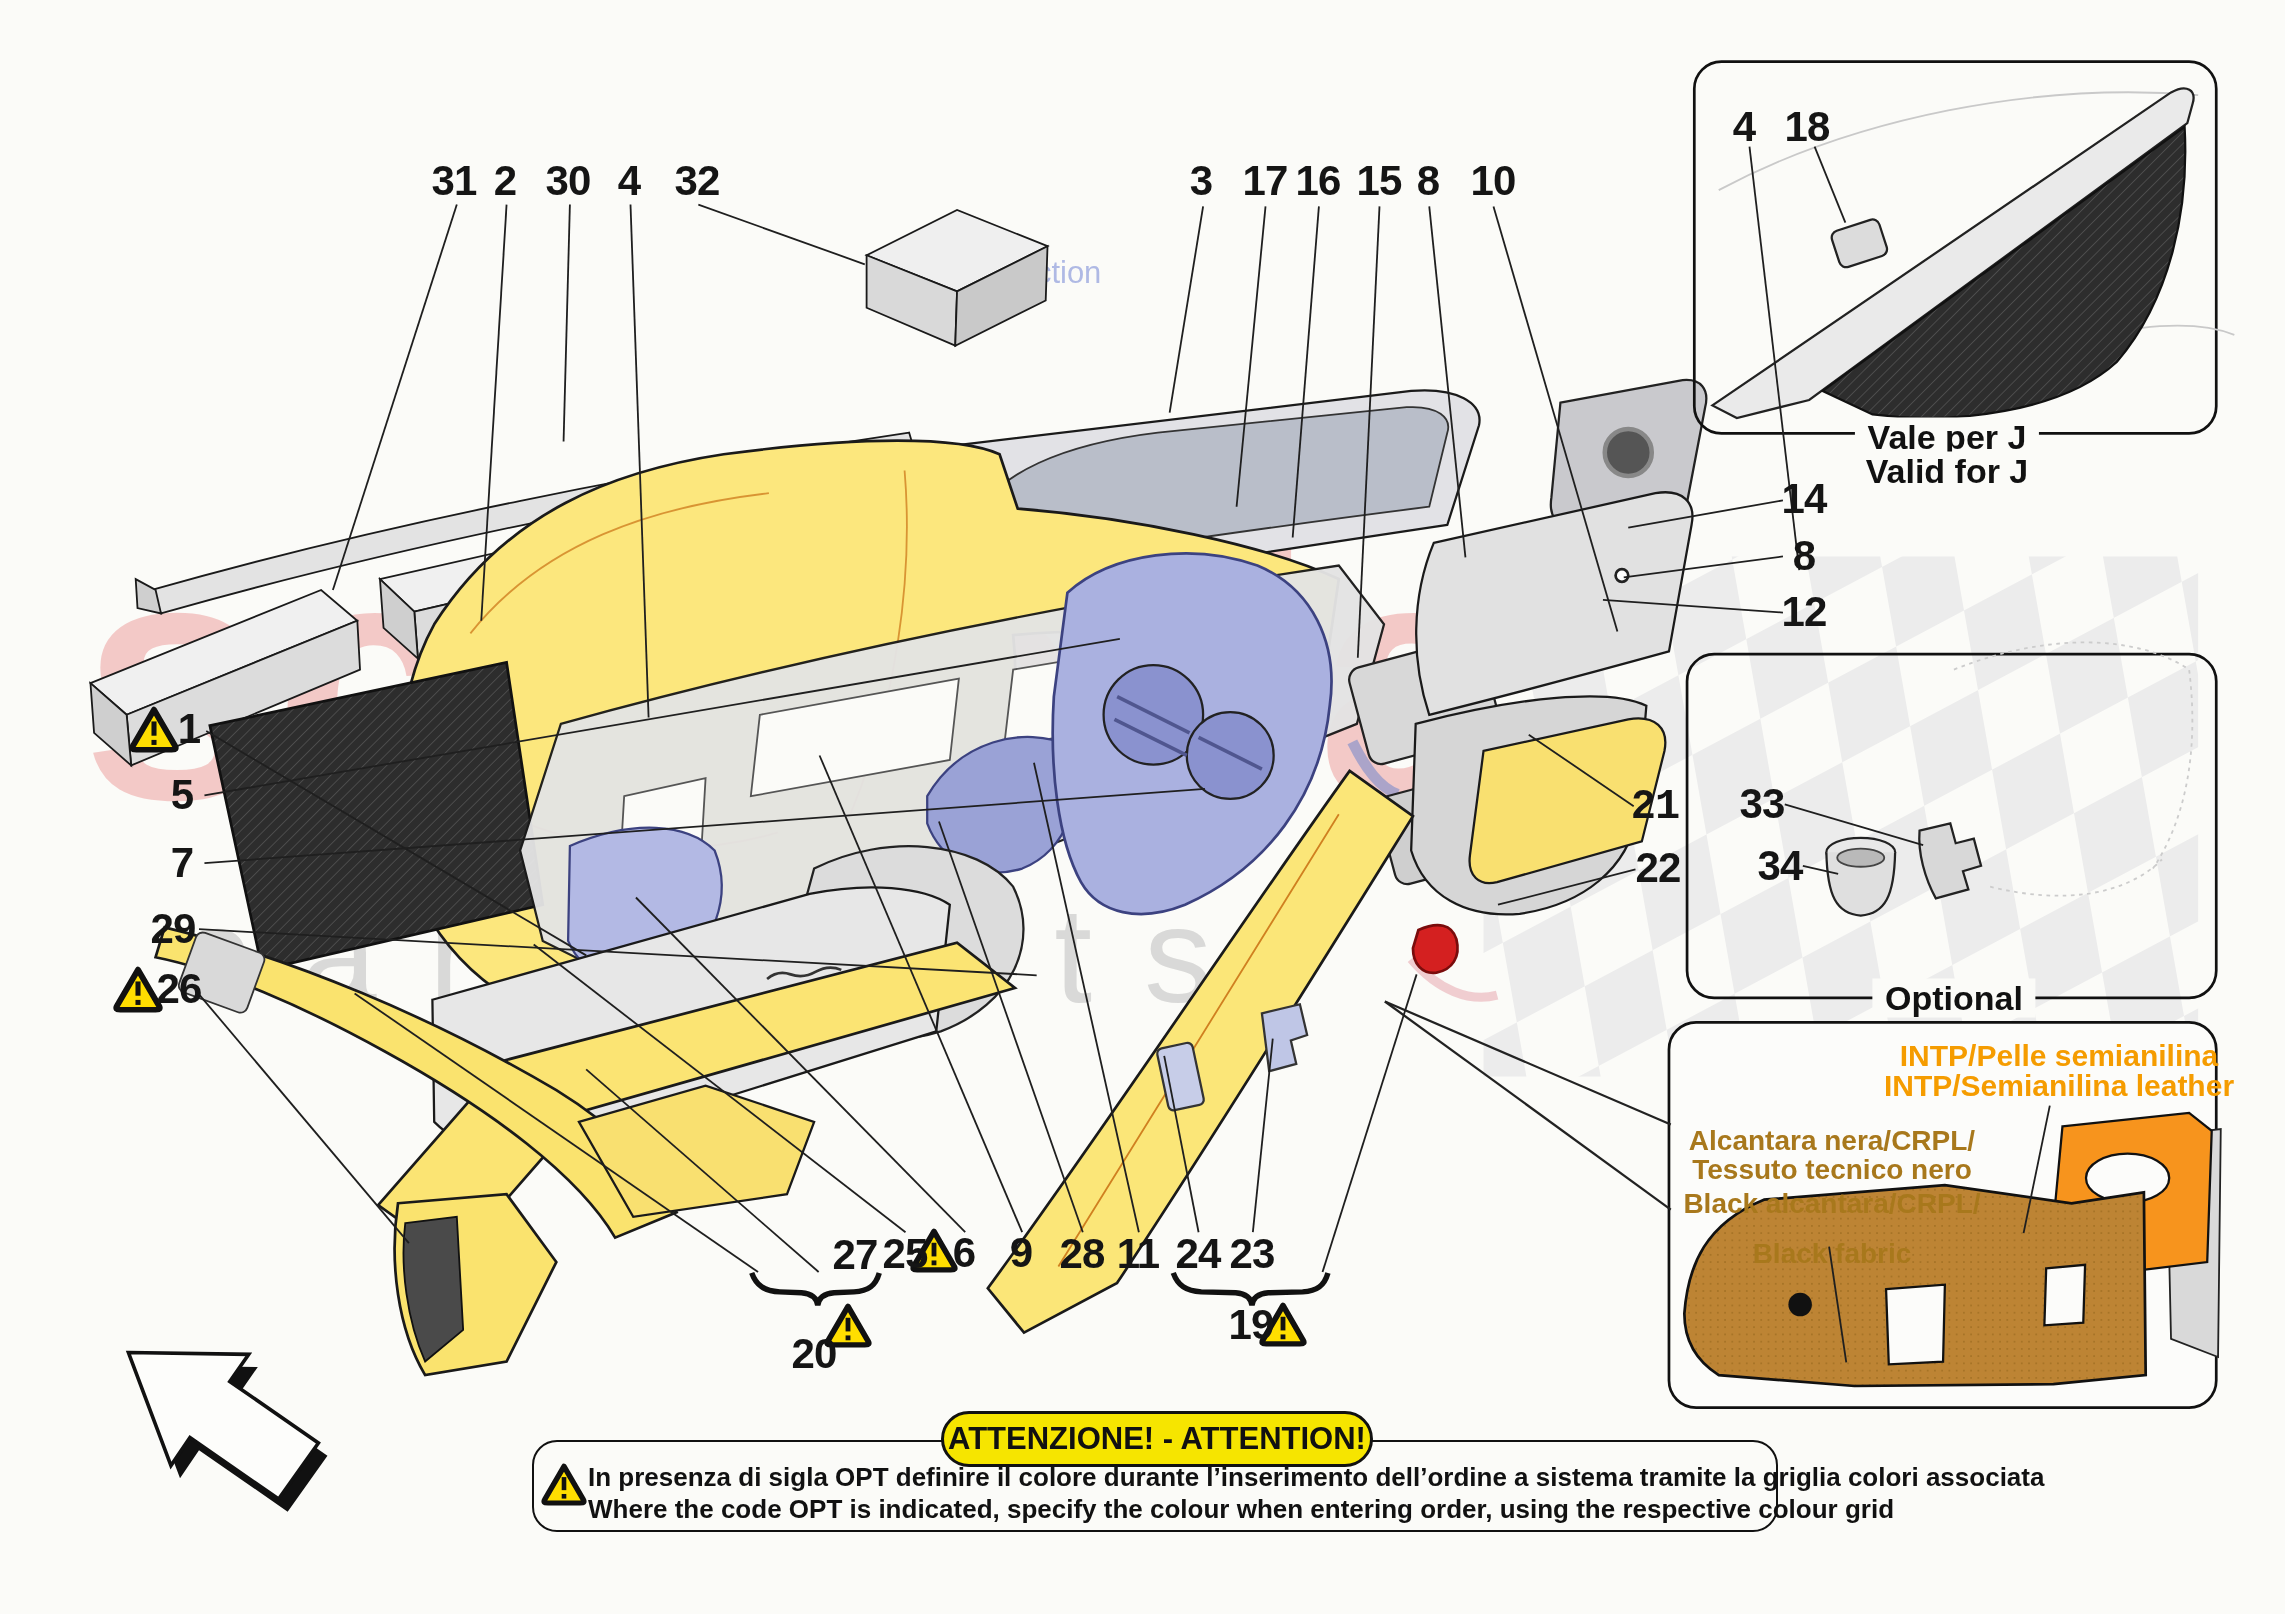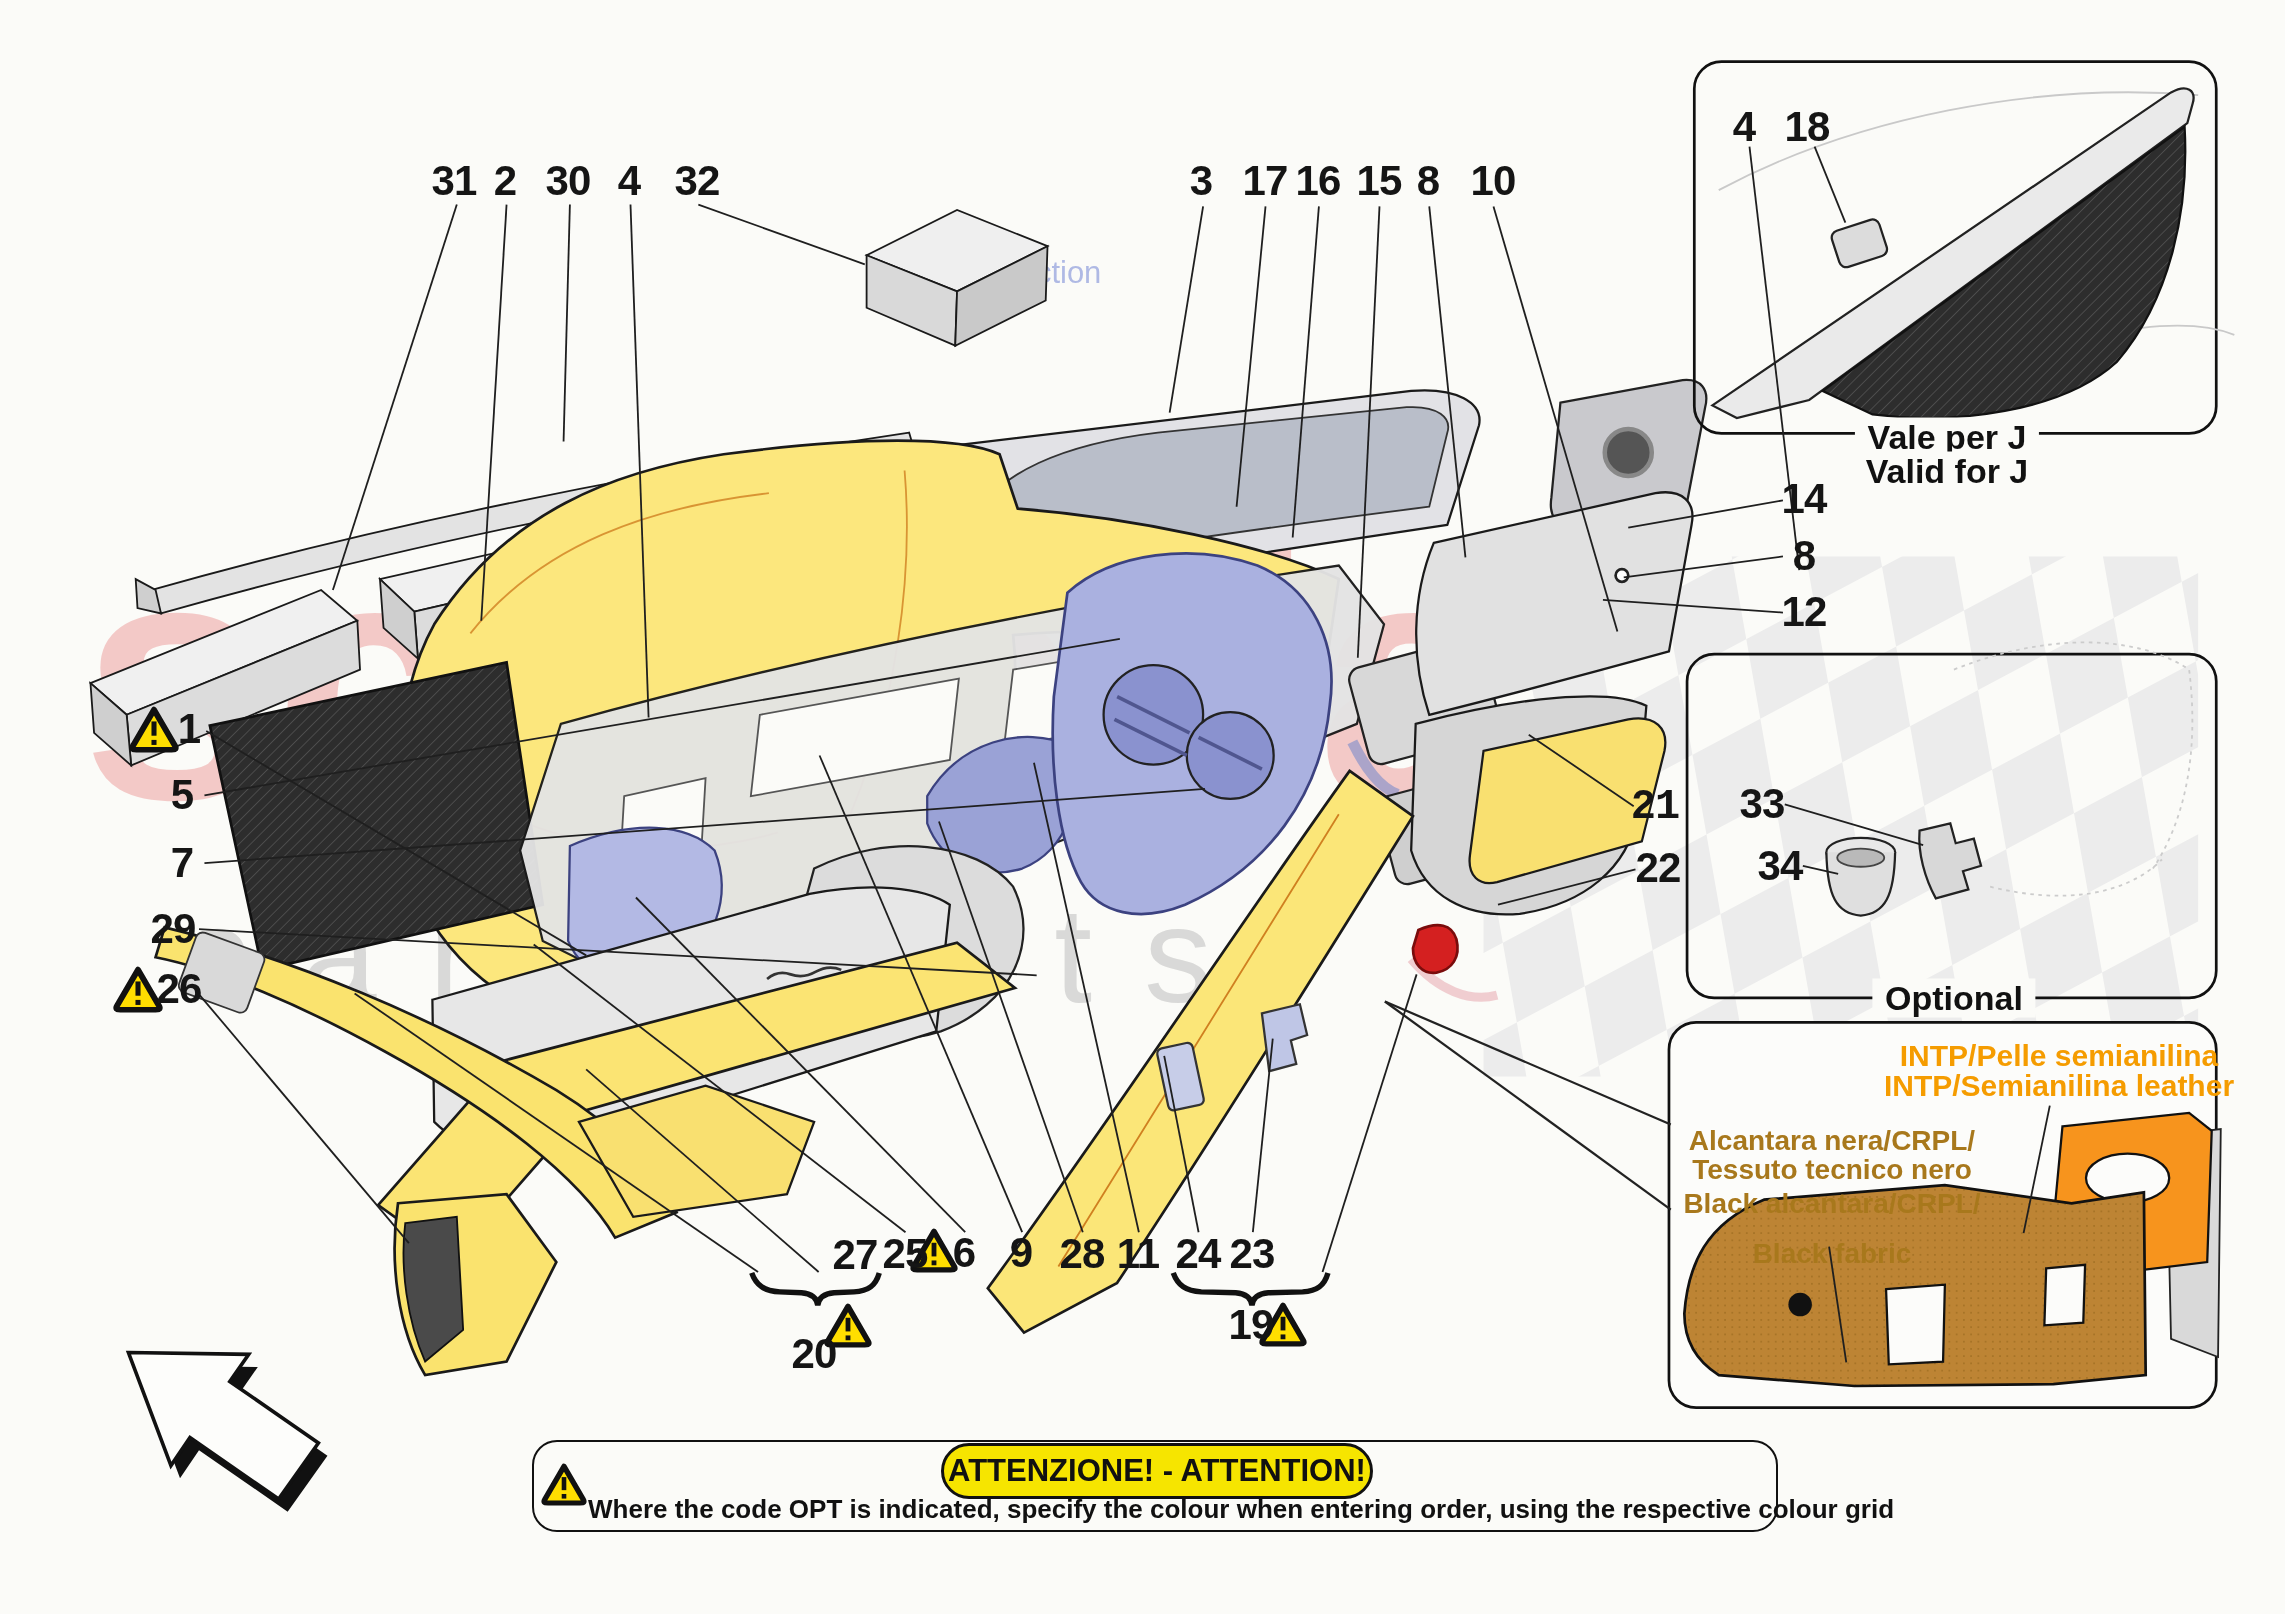--- a/index.html
+++ b/index.html
@@ -15,21 +15,21 @@
       color:#e25a5a;opacity:.30;letter-spacing:1.8px;line-height:1;pointer-events:none;}
   .wm-sub{position:absolute;left:181px;top:887px;font-size:136px;font-weight:400;
       color:#b9b9b9;opacity:.5;letter-spacing:52px;word-spacing:86px;line-height:1;pointer-events:none;}
   .wm-blue{position:absolute;color:#7d8ed8;opacity:.6;font-size:31px;font-weight:400;pointer-events:none;}
   .intp-orange{position:absolute;transform:translate(-50%,-50%);text-align:center;font-weight:700;
       font-size:30px;color:#f59c00;white-space:nowrap;}
   .intp-dark{position:absolute;transform:translate(-50%,-50%);text-align:center;font-weight:700;
       font-size:28px;color:#a8781c;white-space:nowrap;}
   .att-pill{position:absolute;left:941px;top:1411px;width:432px;height:56px;background:#f6e500;
       border:3.6px solid #111;border-radius:31px;display:flex;align-items:center;justify-content:center;
-      font-weight:700;font-size:31px;color:#111;box-sizing:border-box;z-index:6;margin-top:32px;}
+      font-weight:700;font-size:31px;color:#111;box-sizing:border-box;z-index:6;}
   .att-box{position:absolute;left:532px;top:1440px;width:1246px;height:92px;border:2.7px solid #111;
       border-radius:25px;background:#fbfbf8;box-sizing:border-box;z-index:5;}
   .att-line{position:absolute;left:588px;width:1176px;text-align:center;font-weight:700;font-size:26px;
       color:#111;z-index:7;white-space:nowrap;}
 </style>
 </head>
 <body>
 
 <div id="canvas">
 
@@ -280,16 +280,17 @@
   <div class="intp-dark" style="left:1832px;top:1204px;">Black alcantara/CRPL/</div>
   <div class="intp-dark" style="left:1832px;top:1233px;margin-top:21px;">Black fabric</div>
 
   <div class="att-box"></div>
   <div class="att-pill">ATTENZIONE! - ATTENTION!</div>
   <svg class="warn" style="left:564px;top:1484px;z-index:7;" width="47" height="43" viewBox="0 0 60 56">
     <path d="M30 5 L55 48 Q58 53 51 53 L9 53 Q2 53 5 48 Z" fill="#ffde00" stroke="#111" stroke-width="7" stroke-linejoin="round"></path>
     <rect x="27" y="19" width="6" height="17" fill="#111"></rect>
       <rect x="27" y="41" width="6" height="6" fill="#111"></rect>
   </svg>
+  <div class="att-line" style="top:1462px;">In presenza di sigla OPT definire il colore durante l’inserimento dell’ordine a sistema tramite la griglia colori associata</div>
   <div class="att-line" style="top:1494px;">Where the code OPT is indicated, specify the colour when entering order, using the respective colour grid</div>
 
 </div>
 
 
 </body></html>

